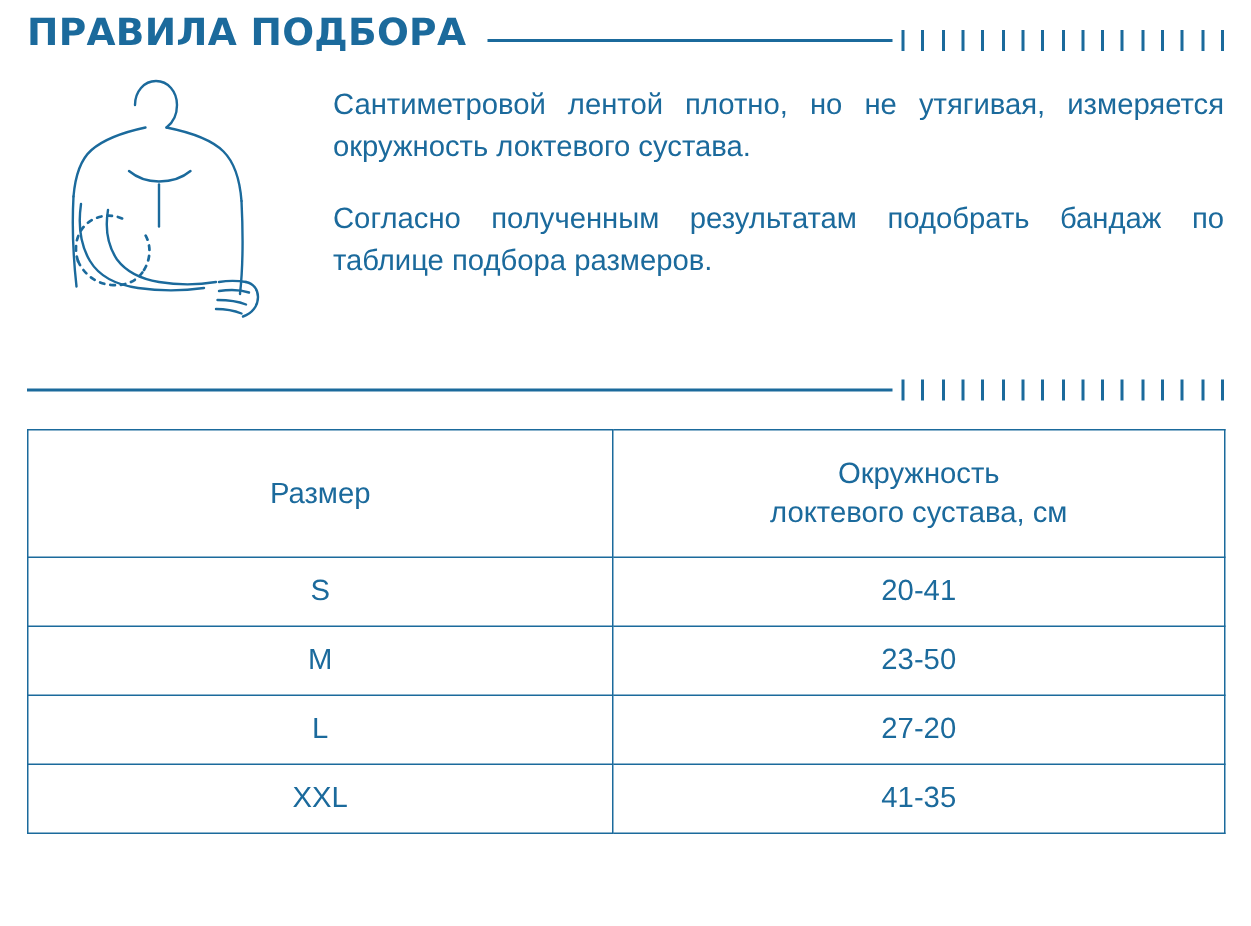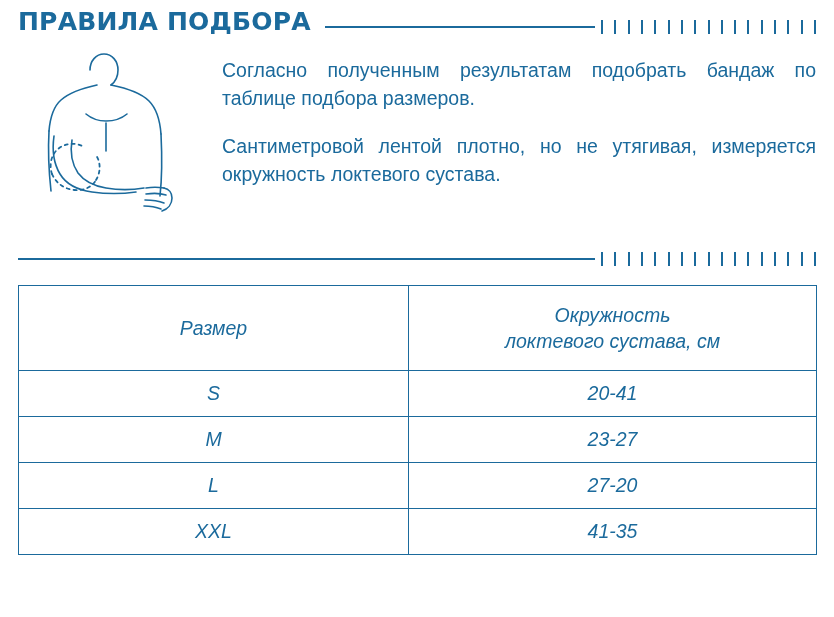--- a/index.html
+++ b/index.html
@@ -99,21 +99,20 @@
 
   
   #table-section {
     margin-top: 24px;
   }
   table.size-table {
     margin-top: 18px;
     width: 798px;
     border-collapse: collapse;
     table-layout: fixed;
-    font-style: italic;
   }
   table.size-table td {
     border: 1px solid #1b6a9c;
     text-align: center;
     color: #1b6a9c;
     font-family: "Liberation Sans", sans-serif;
     font-size: 19.5px;
     padding: 11px 4px;
   }
   table.size-table tr.header-row td {
@@ -187,22 +186,22 @@
 
           <g stroke="#1b6a9c" stroke-width="1.8" fill="none" stroke-dasharray="3 4" stroke-linecap="round">
             <path d="M24 126c4 9 12 15 22 16 10 1 18-3 22-10"></path>
             <path d="M24 126c-3-9-1-19 6-25 7-6 18-7 26-2"></path>
             <path d="M68 132c5-8 5-19-1-26"></path>
           </g>
         </svg>
       </div>
 
       <div class="rules-text">
+        <p>Сантиметровой лентой плотно, но не утягивая, измеряется окружность локтевого сустава.</p>
         <p>Согласно полученным результатам подобрать бандаж по таблице подбора размеров.</p>
-        <p>Сантиметровой лентой плотно, но не утягивая, измеряется окружность локтевого сустава.</p>
       </div>
 
     </div>
   </div>
 
   <div id="table-section">
 
     <div class="section-head">
       <div class="head-rule">
         <div class="solid"></div>
@@ -240,21 +239,21 @@
             <span class="two-line">Окружность</span>
             <span class="two-line">локтевого сустава, см</span>
           </td>
         </tr>
         <tr>
           <td>S</td>
           <td>20-41</td>
         </tr>
         <tr>
           <td>M</td>
-          <td>23-27</td>
+          <td>23-50</td>
         </tr>
         <tr>
           <td>L</td>
           <td>27-20</td>
         </tr>
         <tr>
           <td>XXL</td>
           <td>41-35</td>
         </tr>
       </tbody>

